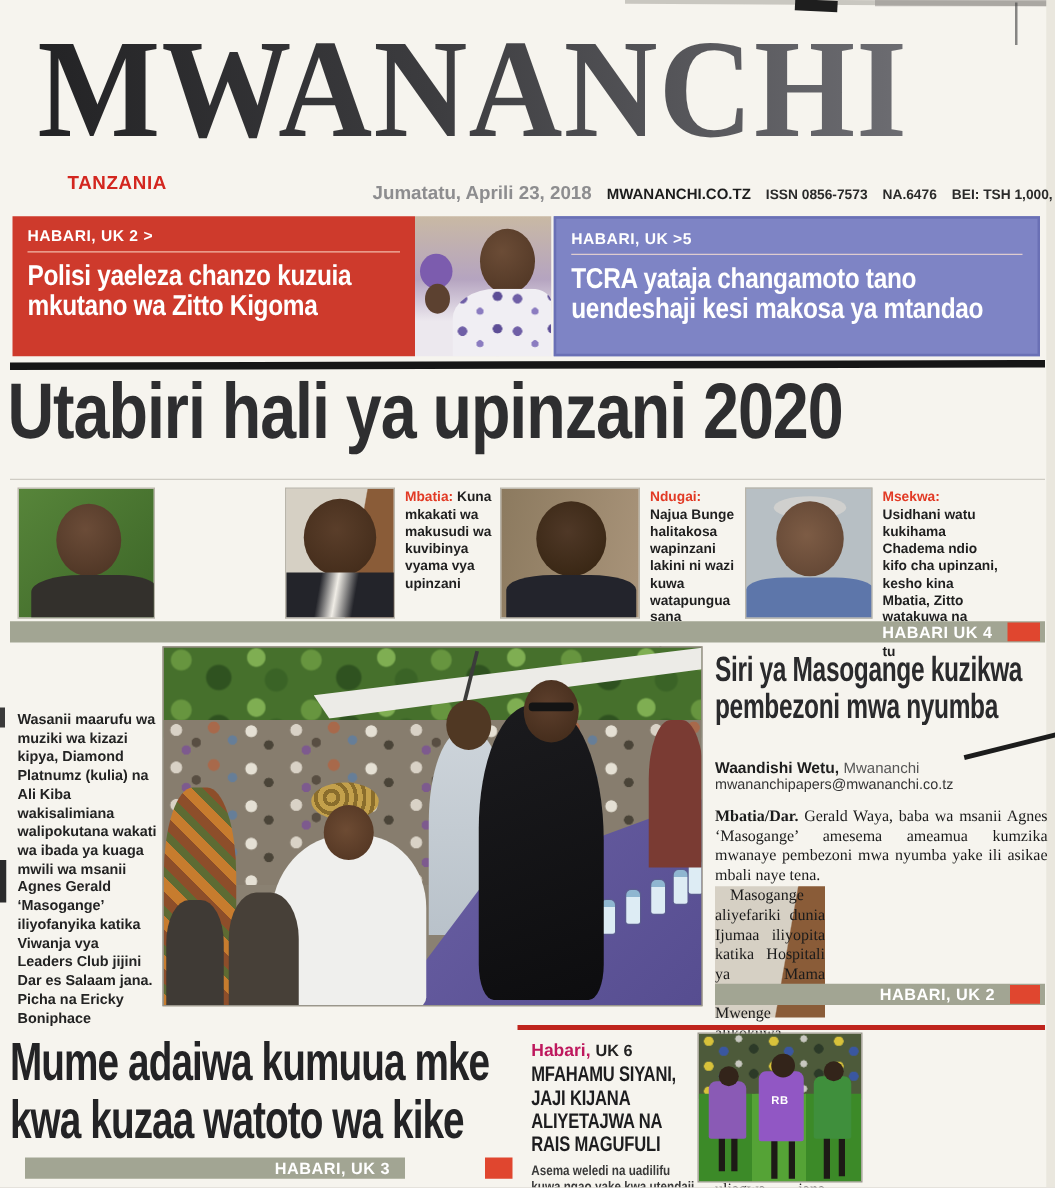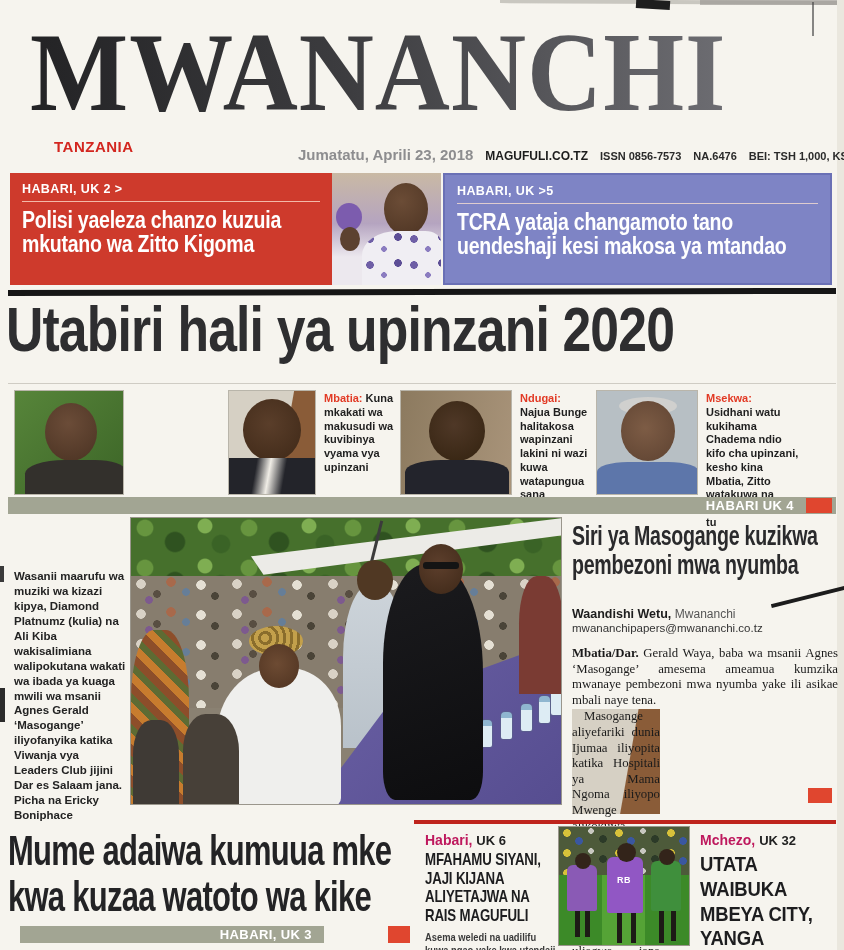--- a/index.html
+++ b/index.html
@@ -195,21 +195,21 @@
   <div class="abs art-vline" data-interactable="false"></div>
   <div class="abs art-redge" data-interactable="false"></div>
   <div class="abs art-ldash1" data-interactable="false"></div>
   <div class="abs art-ldash2" data-interactable="false"></div>
 
   <header data-interactable="false">
     <div class="abs mast-title" data-interactable="false">MWANANCHI</div>
     <div class="abs mast-region" data-interactable="false">TANZANIA</div>
     <div class="abs dateline" data-interactable="false">
       <span class="d-date" data-interactable="false">Jumatatu, Aprili 23, 2018</span>
-      <span class="d-web" data-interactable="false">MAGUFULI.CO.TZ</span>
+      <span class="d-web" data-interactable="false">MWANANCHI.CO.TZ</span>
       <span class="d-issn" data-interactable="false">ISSN 0856-7573</span>
       <span class="d-issue" data-interactable="false">NA.6476</span>
       <span class="d-price" data-interactable="false">BEI: TSH 1,000, KSH 60</span>
     </div>
   </header>
 
   <div class="abs teaser teaser-red" data-interactable="false">
     <div class="kicker" data-interactable="false">HABARI, UK 2 &gt;</div>
     <div class="krule" data-interactable="false"></div>
     <div class="thl" data-interactable="false">
@@ -305,20 +305,21 @@
   <div class="abs art-diag" data-interactable="false"></div>
   <div class="abs byline" data-interactable="false">
     <span class="byname" data-interactable="false">Waandishi Wetu,</span>
     <span class="byorg" data-interactable="false">Mwananchi</span>
   </div>
   <div class="abs bymail" data-interactable="false">mwananchipapers@mwananchi.co.tz</div>
   <div class="abs body-copy" data-interactable="false">
     <p data-interactable="false"><span class="lede-label" data-interactable="false">Mbatia/Dar.</span><span data-interactable="false"> Gerald Waya, baba wa msanii Agnes ‘Masogange’ amesema ameamua kumzika mwanaye pembezoni mwa nyumba yake ili asikae mbali naye tena.</span></p>
     <p class="p2" data-interactable="false">Masogange aliyefariki dunia Ijumaa iliyopita katika Hospitali ya Mama Ngoma iliyopo Mwenge alikokuwa amelazwa kwa siku nne, anazikwa leo katika Kijiji cha Mbalizi II wilayani Mbeya na mwili wake uliagwa jana katika Viwanja vya Leaders Club jijini Dar es Salaam. Akizungumza kijijini jana hapo, Waya alisema, “Nimetaka azikwe hapa karibu na nyumbani kwangu, nimewaomba kibali ndugu zangu cha kumzika Aggy hapa wamekubali, nimekaa mbali na binti yangu, sitaki tena hilo litokee mpaka nami nitakapoitwa mbele za haki.”</p>
   </div>
+  <div class="abs tagband band-art" data-interactable="false">HABARI, UK 2</div>
   <div class="abs sq sq-art" data-interactable="false"></div>
 
   <h3 class="abs bl-hl" style="margin:0;" data-interactable="false">
     <span data-interactable="false">Mume adaiwa kumuua mke</span>
     <span data-interactable="false">kwa kuzaa watoto wa kike</span>
   </h3>
   <div class="abs tagband band-bl" data-interactable="false">HABARI, UK 3</div>
   <div class="abs sq sq-bl" data-interactable="false"></div>
 
   <div class="abs red-rule" data-interactable="false"></div>
@@ -352,26 +353,14 @@
     <div class="fb-ply" style="left:48px;top:30px;width:36px;height:56px;background:#9157c4;" data-interactable="false">
       <span class="fb-rb" style="left:10px;top:18px;" data-interactable="false">RB</span>
     </div>
     <div class="fb-head" style="left:58px;top:16px;width:19px;height:19px;" data-interactable="false"></div>
     <div class="fb-leg" style="left:100px;top:82px;height:34px;" data-interactable="false"></div>
     <div class="fb-leg" style="left:112px;top:84px;height:30px;" data-interactable="false"></div>
     <div class="fb-ply" style="left:92px;top:34px;width:30px;height:50px;background:#3f8f3c;" data-interactable="false"></div>
     <div class="fb-head" style="left:100px;top:22px;width:16px;height:16px;" data-interactable="false"></div>
   </figure>
 
-  <div class="abs mc-block" data-interactable="false">
-    <div class="sec-kicker" data-interactable="false">
-      <span class="sk-red" data-interactable="false">Mchezo,</span>
-      <span class="sk-page" data-interactable="false">UK 32</span>
-    </div>
-    <div class="mc-hl" data-interactable="false">
-      <span data-interactable="false">UTATA</span>
-      <span data-interactable="false">WAIBUKA</span>
-      <span data-interactable="false">MBEYA CITY,</span>
-      <span data-interactable="false">YANGA</span>
-    </div>
-  </div>
 
 </div>
 
 </body></html>

